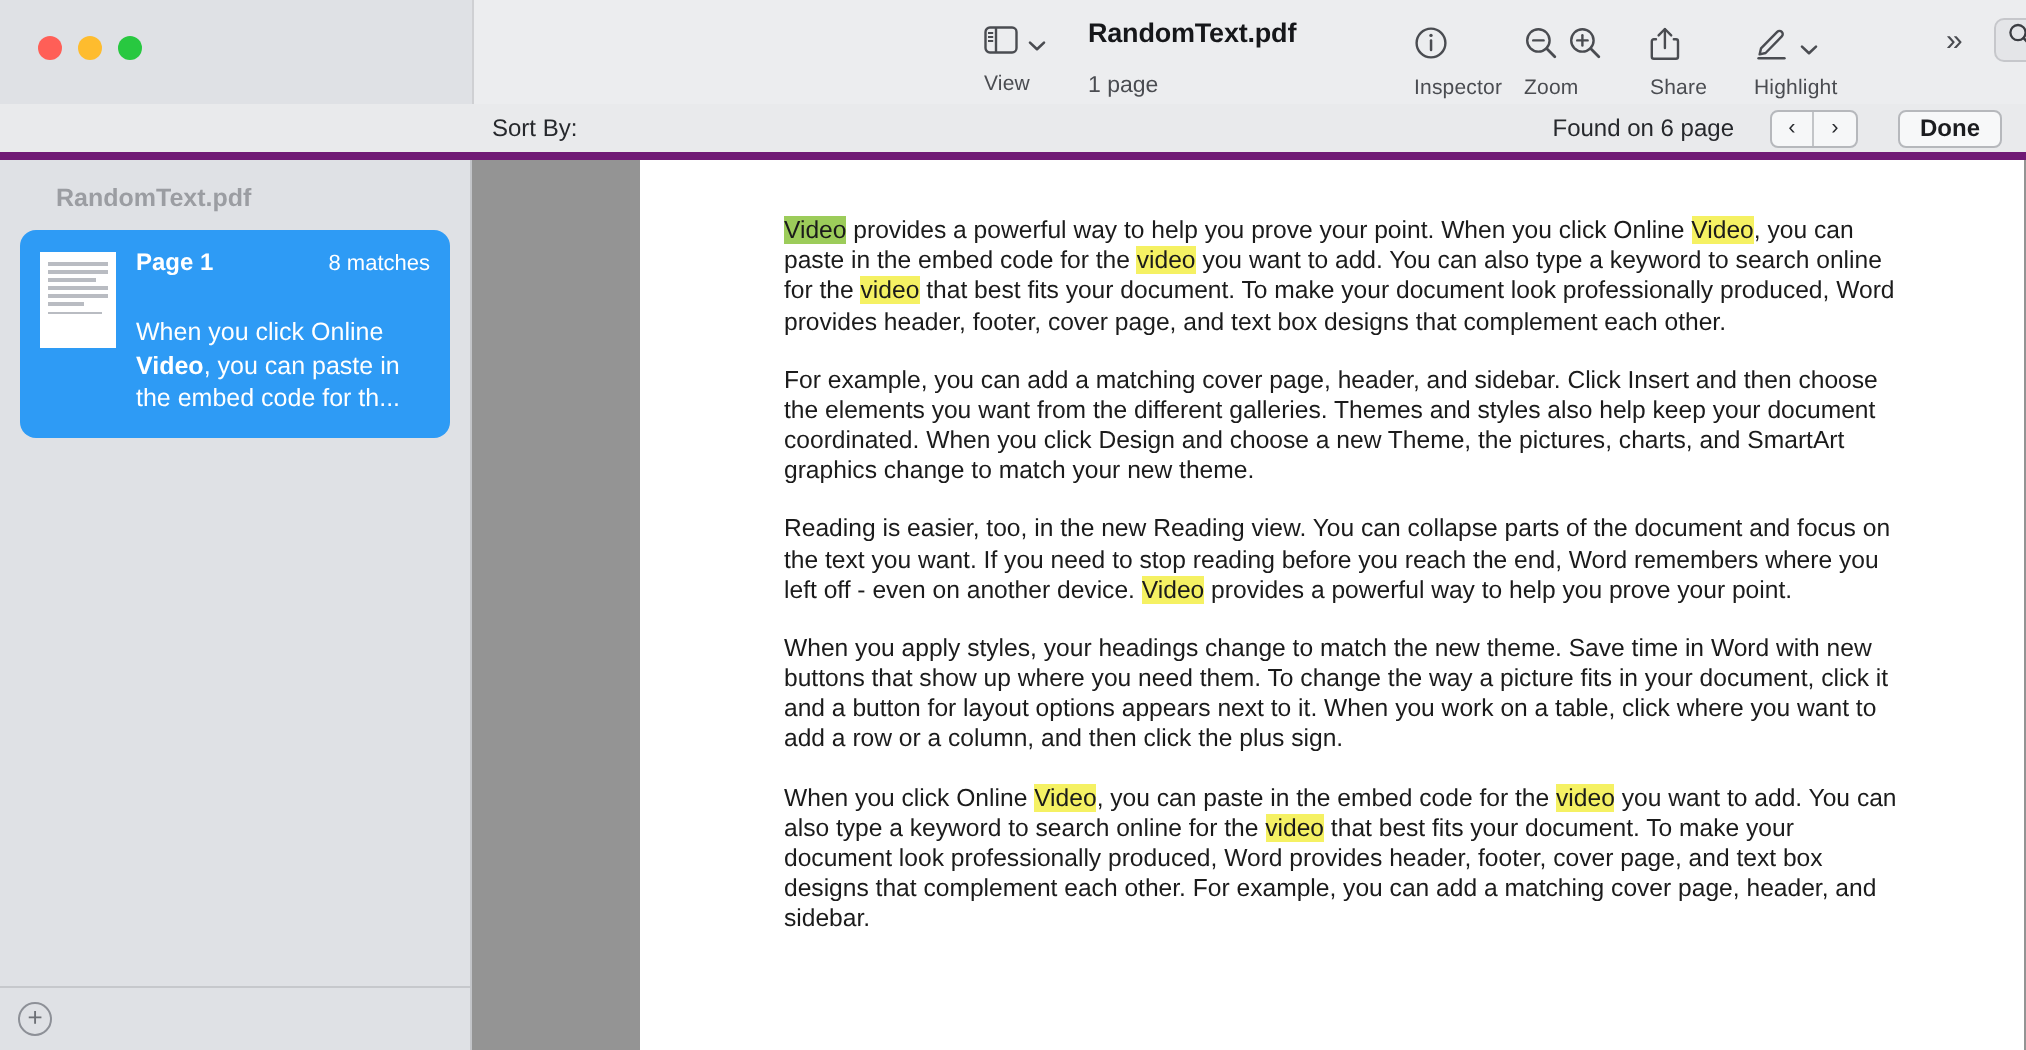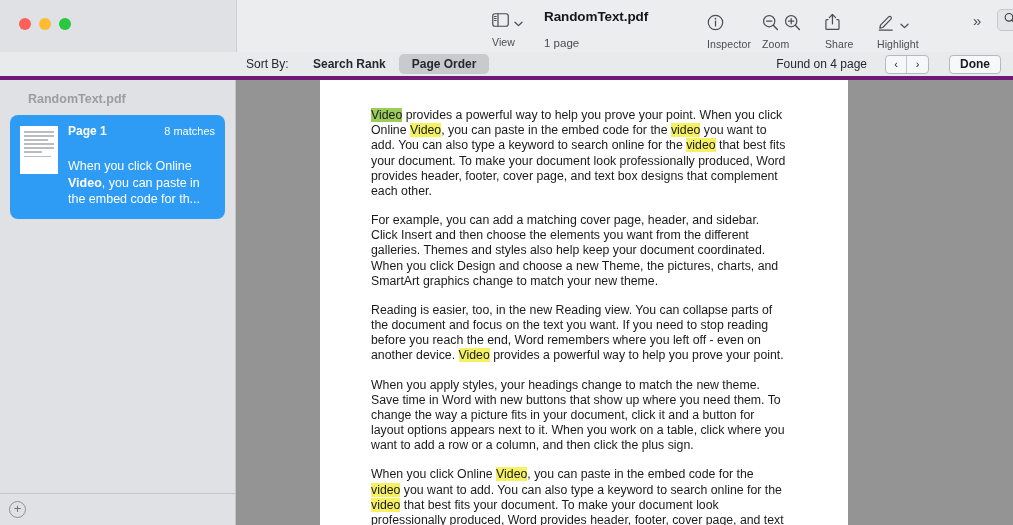--- a/index.html
+++ b/index.html
@@ -294,24 +294,24 @@
   .doc-view {
     flex: 1;
     background: #949494;
     position: relative;
     overflow: hidden;
   }
   .page {
     position: absolute;
     left: 84px;
     top: 0;
-    width: 528px;
+    width: 692px;
     bottom: 0;
     background: #ffffff;
-    padding: 28px 62px 0 51px;
+    padding: 28px 62px 0 72px;
   }
   .page p {
     font-size: 12.3px;
     line-height: 1.235;
     color: #1b1b1b;
     margin-bottom: 14px;
     text-align: left;
   }
   mark.hl {
     background: #f5f163;
@@ -442,25 +442,21 @@
 
         </div>
 
       </div>
 
     </div>
   </div>
 
   <div class="searchbar">
     <span class="sortby-label">Sort By:</span>
-    <div class="seg-control">
-      <span class="seg">Search Rank</span>
-      <span class="seg selected">Page Order</span>
-    </div>
-    <span class="found-label">Found on 4 page</span>
+    <span class="found-label">Found on 6 page</span>
     <div class="nav-seg">
       <div>‹</div>
       <div>›</div>
     </div>
     <div class="done-btn">Done</div>
   </div>
 
   <div class="body-area">
 
     <div class="sidebar">

